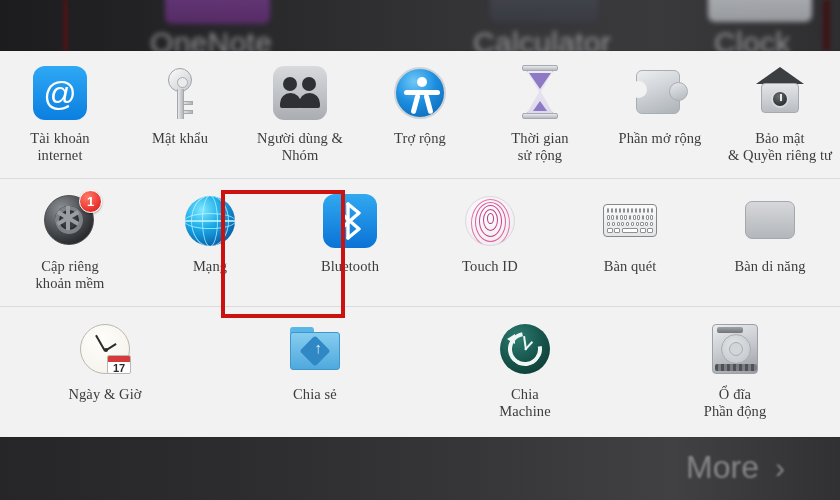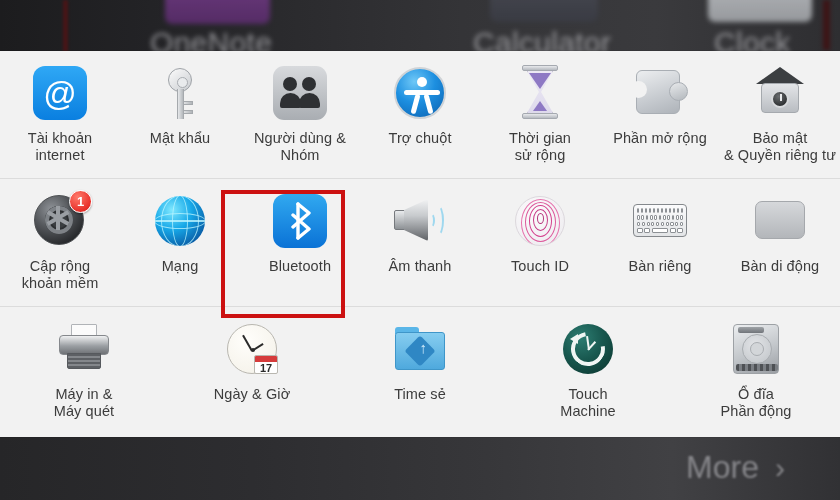--- a/index.html
+++ b/index.html
@@ -54,21 +54,21 @@
     flex:1 1 0; display:flex; flex-direction:column;
     align-items:center; justify-content:flex-start;
     padding-top:14px; position:relative;
   }
   .ibox { width:56px; height:56px; position:relative; }
   .label {
     margin-top:9px; font-size:14.5px; color:#3c3c3c;
     text-align:center; line-height:1.17; letter-spacing:.1px;
     max-width:124px;
   }
-  .label span { display:block; }
+  .label span { display:block;font-family:Liberation Serif, serif; }
 
   
   .highlight {
     position:absolute; left:221px; top:190px; width:124px; height:128px;
     border:4px solid #cc1111; background:transparent; pointer-events:none; z-index:5;
   }
 
   
   .ic-internet {
     width:54px; height:54px; border-radius:12px; margin:1px auto 0;
@@ -430,21 +430,21 @@
     <div class="item">
       <div class="ibox">
         <div class="ic-access">
             <div class="hd"></div>
             <div class="ar"></div>
             <div class="lg1"></div>
             <div class="lg2"></div>
           </div>
       </div>
       <div class="label">
-        <span>Trợ chuột</span>
+        <span>Trợ rộng</span>
       </div>
     </div>
 
     <div class="item">
       <div class="ibox">
         <div class="ic-hour">
             <div class="cap"></div>
             <div class="glass"></div>
             <div class="sandt"></div>
             <div class="sandb"></div>
@@ -490,21 +490,21 @@
       <div class="ibox">
         <div class="ic-update">
           <div class="g"></div>
           <div class="sp"></div>
             <div class="sp sp2"></div>
             <div class="sp sp3"></div>
         </div>
         <div class="badge">1</div>
       </div>
       <div class="label">
-        <span>Cập rộng</span>
+        <span>Cập riêng</span>
         <span>khoản mềm</span>
       </div>
     </div>
 
     <div class="item">
       <div class="ibox">
         <div class="ic-net">
             <div class="m1"></div>
             <div class="m2"></div>
             <div class="m3"></div>
@@ -523,33 +523,20 @@
             <path d="M13 2 L24 11 L8 25 M13 36 L24 27 L8 13" fill="none" stroke="#ffffff" stroke-width="3.4" stroke-linecap="round" stroke-linejoin="round"></path>
             <path d="M13 2 L13 36" fill="none" stroke="#ffffff" stroke-width="3.4" stroke-linecap="round"></path>
           </svg>
         </div>
       </div>
       <div class="label">
         <span>Bluetooth</span>
       </div>
     </div>
 
-    <div class="item">
-      <div class="ibox">
-        <div class="ic-sound">
-            <div class="bk"></div>
-            <div class="cn"></div>
-            <div class="w1"></div>
-            <div class="w2"></div>
-          </div>
-      </div>
-      <div class="label">
-        <span>Âm thanh</span>
-      </div>
-    </div>
 
     <div class="item">
       <div class="ibox">
         <div class="ic-touch">
             <div class="r r5"></div>
             <div class="r r4"></div>
             <div class="r r3"></div>
             <div class="r r2"></div>
             <div class="r r1"></div>
           </div>
@@ -604,49 +591,36 @@
           <div class="kr last">
               <i></i>
               <i></i>
               <i></i>
               <i></i>
               <i></i>
             </div>
         </div>
       </div>
       <div class="label">
-        <span>Bàn riêng</span>
+        <span>Bàn quét</span>
       </div>
     </div>
 
     <div class="item">
       <div class="ibox">
         <div class="ic-trk"></div>
       </div>
       <div class="label">
-        <span>Bàn di động</span>
+        <span>Bàn di năng</span>
       </div>
     </div>
   </div>
 
   <div class="row">
 
-    <div class="item">
-      <div class="ibox">
-        <div class="ic-print">
-            <div class="pp"></div>
-            <div class="bd"></div>
-            <div class="out"></div>
-          </div>
-      </div>
-      <div class="label">
-        <span>Máy in &amp;</span>
-        <span>Máy quét</span>
-      </div>
-    </div>
 
 
     <div class="item">
       <div class="ibox">
         <div class="ic-clock">
           <div class="mh"></div>
             <div class="hh"></div>
             <div class="ctr"></div>
           <div class="cal">
             <div class="top"></div>
@@ -661,35 +635,35 @@
 
     <div class="item">
       <div class="ibox">
         <div class="ic-folder">
             <div class="tab"></div>
             <div class="bd"></div>
             <div class="sign"></div>
           </div>
       </div>
       <div class="label">
-        <span>Time sẻ</span>
+        <span>Chia sẻ</span>
       </div>
     </div>
 
     <div class="item">
       <div class="ibox">
         <div class="ic-tm">
             <div class="ring"></div>
             <div class="ar"></div>
             <div class="h2"></div>
             <div class="h1"></div>
           </div>
       </div>
       <div class="label">
-        <span>Touch</span>
+        <span>Chia</span>
         <span>Machine</span>
       </div>
     </div>
 
     <div class="item">
       <div class="ibox">
         <div class="ic-hd">
             <div class="bar"></div>
             <div class="pl"></div>
             <div class="spn"></div>

